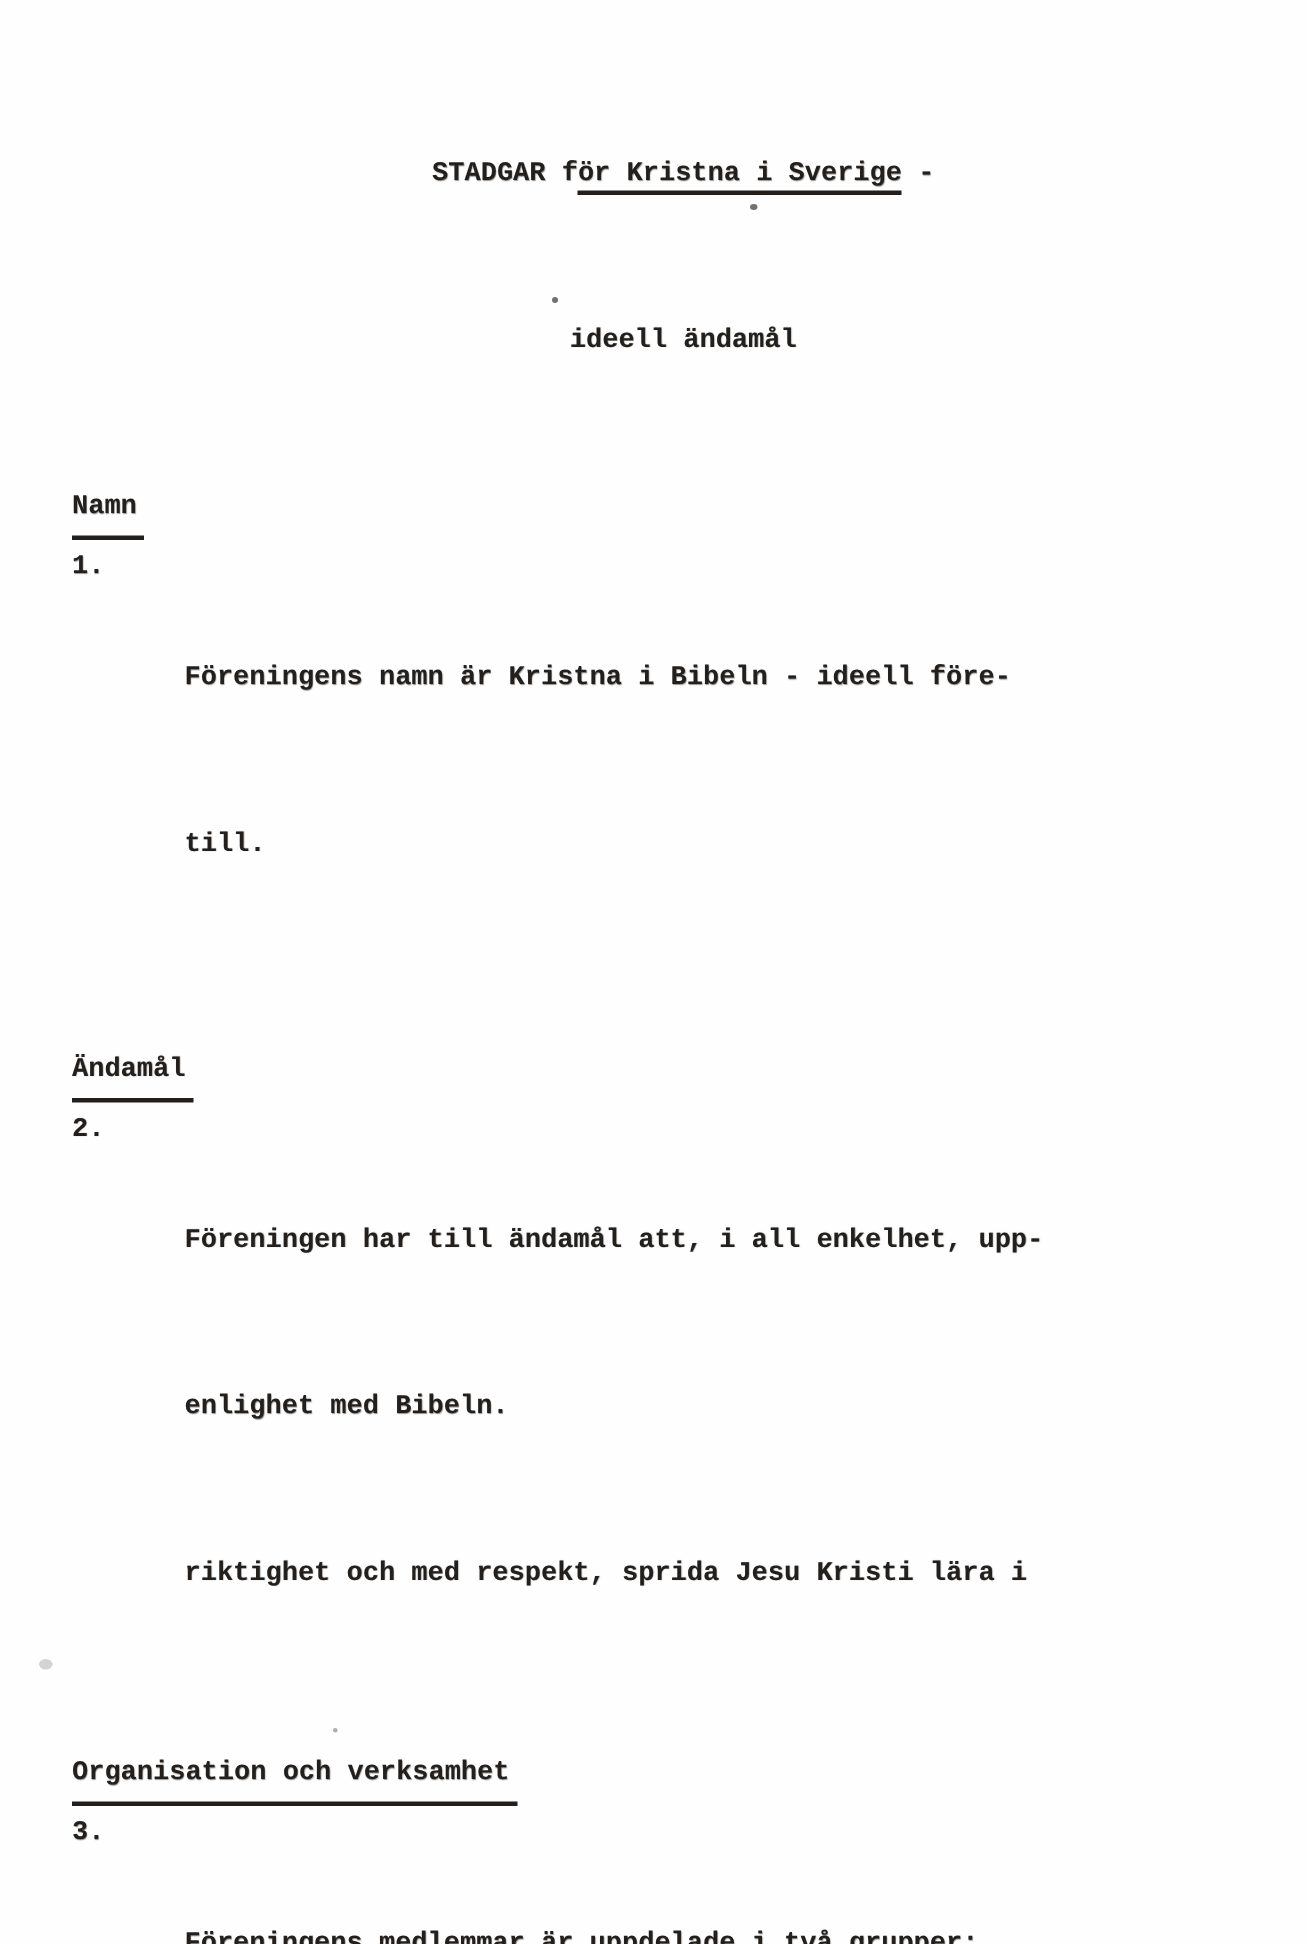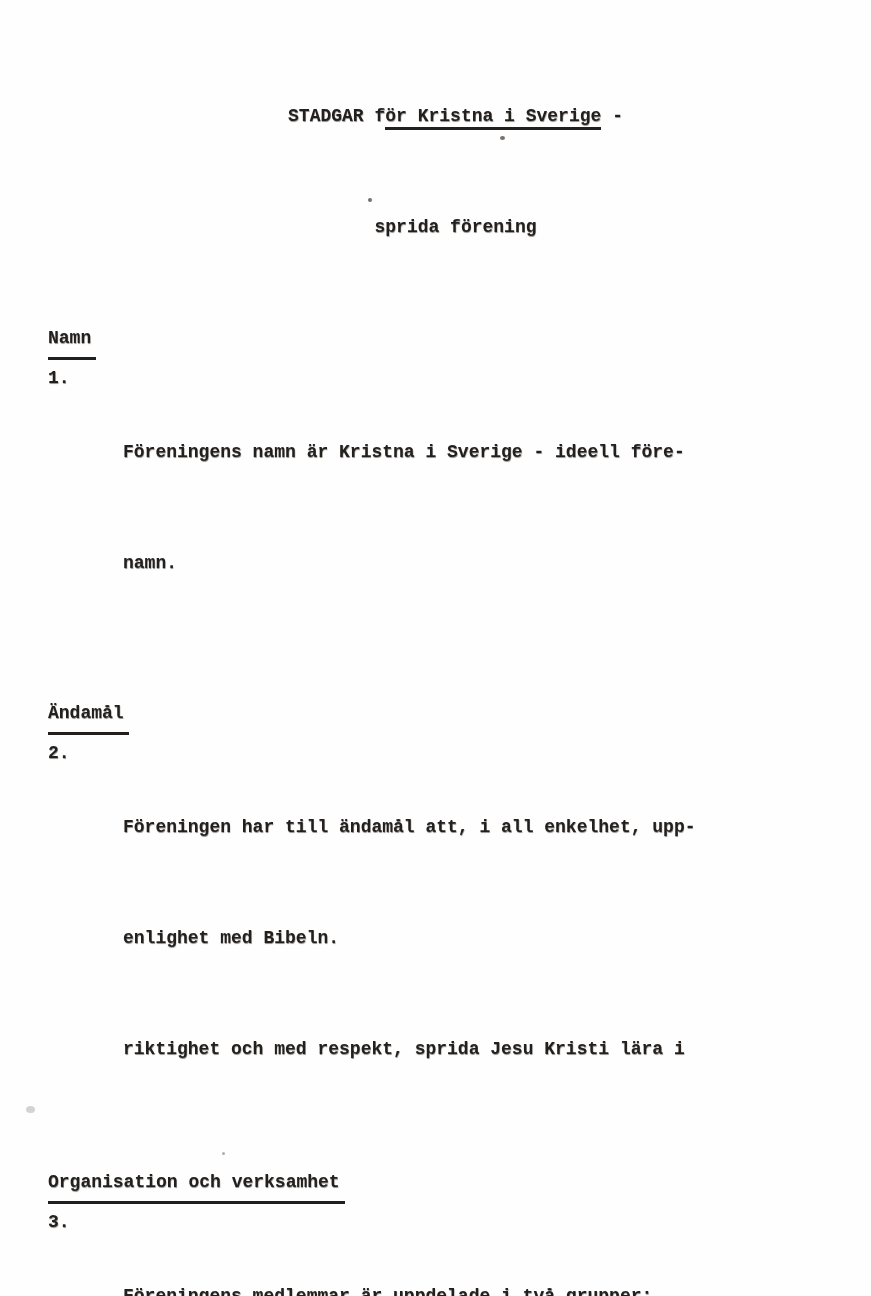--- a/index.html
+++ b/index.html
@@ -59,30 +59,30 @@
   .speckle.s3 { left: 26px;  top: 1106px; width: 9px; height: 7px; background: rgba(90,85,80,0.25); }
   .speckle.s4 { left: 222px; top: 1152px; width: 3px; height: 3px; background: rgba(60,56,50,0.4); }
 </style>
 </head>
 <body>
 
 <div class="page">
 
   <div class="title-block">
     <div><span>STADGAR f</span><span class="u-heavy">ör Kristna i Sverige</span><span> -</span></div>
-    <div>sprida förening</div>
+    <div>ideell ändamål</div>
   </div>
 
   <div class="section sec-namn">
     <div><span class="heading">Namn</span></div>
     <div class="item">
       <div class="num">1.</div>
       <div class="body-lines">
-        <div>Föreningens namn är Kristna i Sverige - ideell före-</div>
-        <div>namn.</div>
+        <div>Föreningens namn är Kristna i Bibeln - ideell före-</div>
+        <div>till.</div>
       </div>
     </div>
   </div>
 
   <div class="section sec-anda">
     <div><span class="heading">Ändamål</span></div>
     <div class="item">
       <div class="num">2.</div>
       <div class="body-lines">
         <div>Föreningen har till ändamål att, i all enkelhet, upp-</div>

